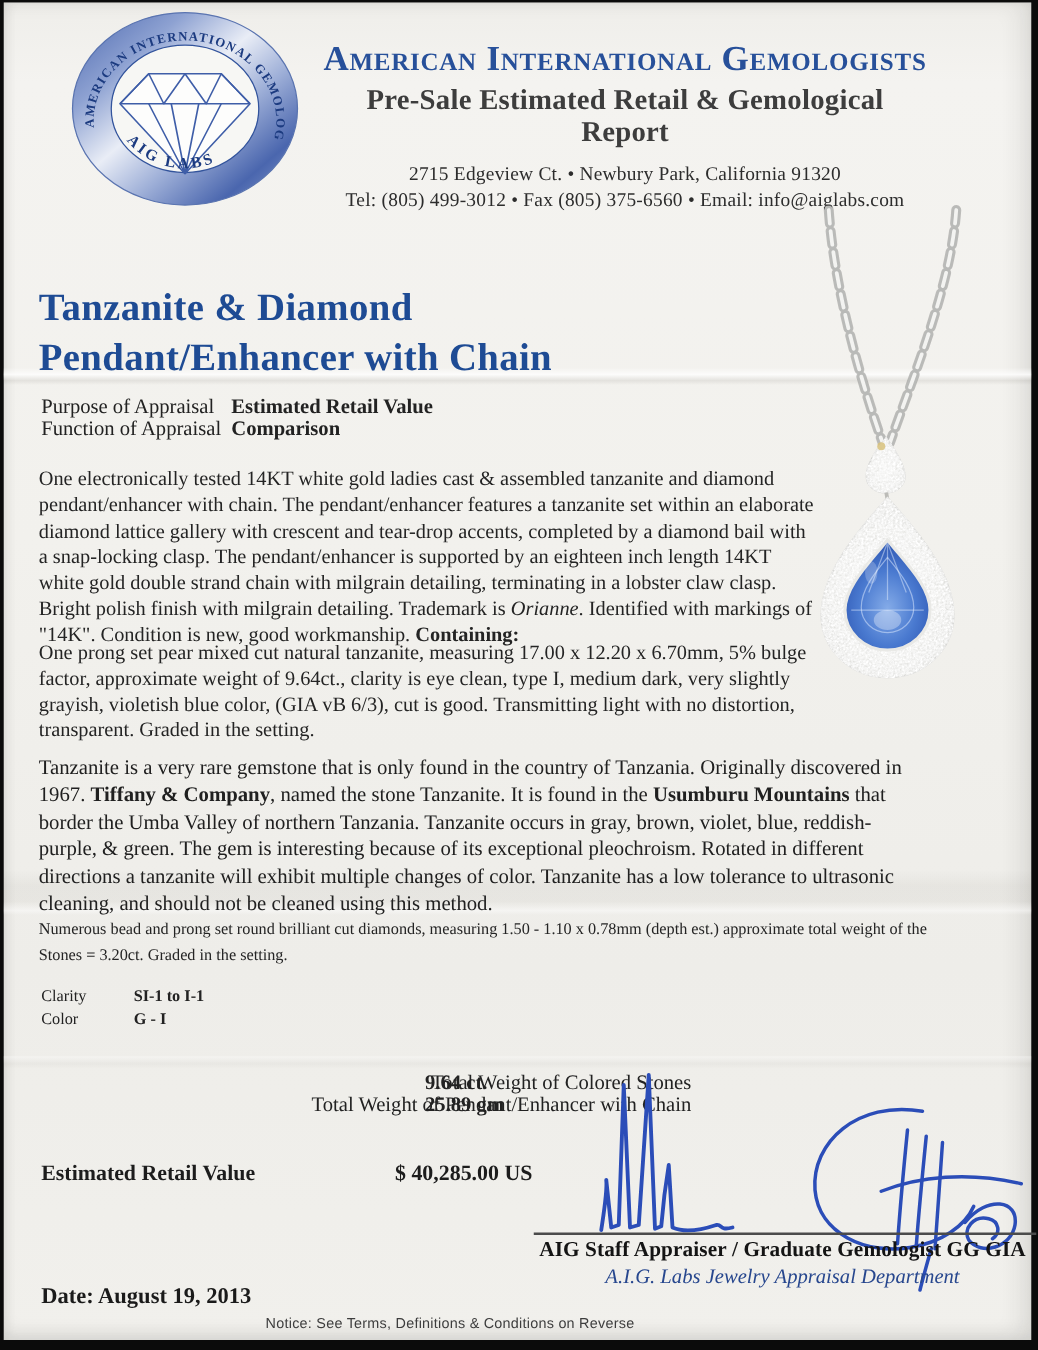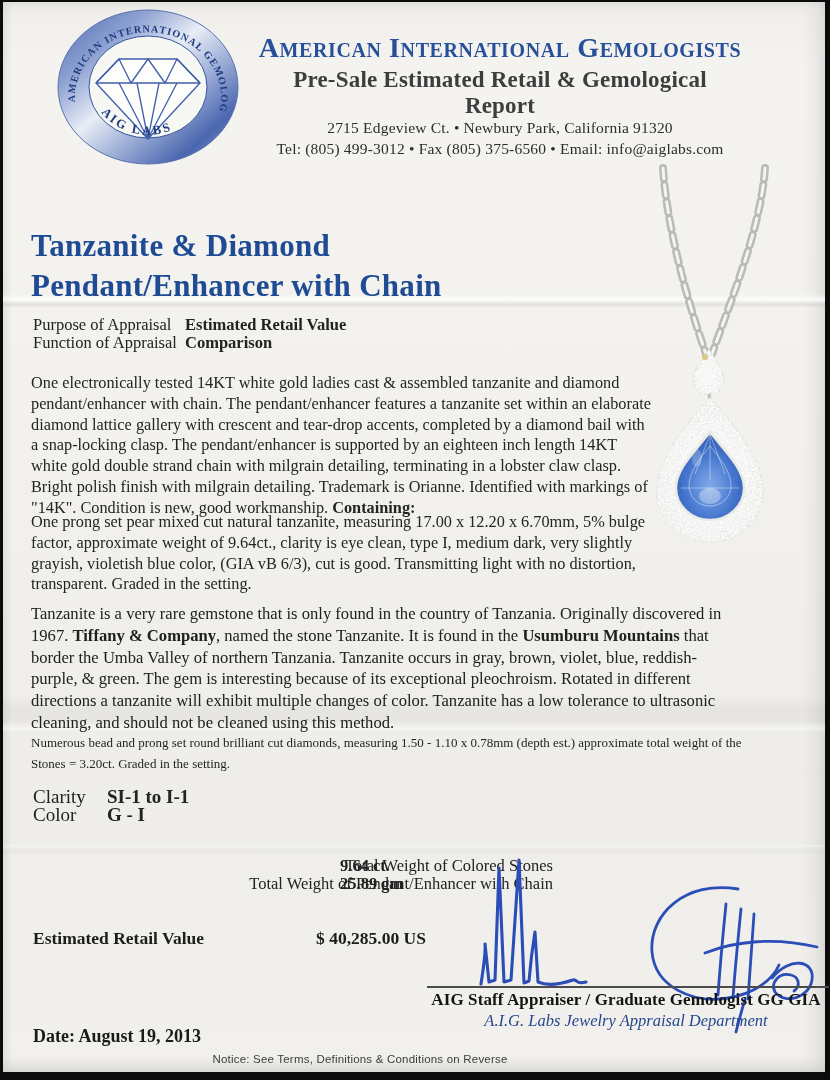--- a/index.html
+++ b/index.html
@@ -20,43 +20,43 @@
   .crease2{left:0;top:694px;width:100%;height:36px;
     background:linear-gradient(180deg,rgba(255,255,255,0) 0%,rgba(95,90,80,0.06) 35%,rgba(95,90,80,0.05) 70%,rgba(255,255,255,0.4) 90%,rgba(255,255,255,0) 100%);}
   .crease3{left:0;top:843px;width:100%;height:10px;
     background:linear-gradient(180deg,rgba(255,255,255,0.35) 0%,rgba(95,90,80,0.045) 60%,rgba(255,255,255,0) 100%);}
 
   
   .logo{left:50px;top:5px;}
   .header-text{left:253px;top:30px;width:488px;text-align:center;}
   .company{font-size:28px;font-weight:bold;font-variant:small-caps;letter-spacing:0.6px;color:#27509a;}
   .report-type{font-size:23px;font-weight:bold;letter-spacing:0.2px;color:#3d3d3d;margin-top:3px;}
-  .addr{font-size:15.5px;color:#2c2c2c;letter-spacing:0.2px;}
+  .addr{font-size:15.5px;color:#2c2c2c;margin-top:12px;letter-spacing:0.2px;}
   .contact{font-size:15.5px;color:#2c2c2c;margin-top:3px;letter-spacing:0.2px;}
 
   
   .doc-title{left:28px;top:224px;color:#1e4b94;font-weight:bold;font-size:31px;line-height:40px;letter-spacing:0.3px;}
 
   
   .meta{left:30px;top:314px;font-size:16.5px;color:#222;}
   .meta-row{height:18px;line-height:18px;}
   .meta-row .lbl{display:inline-block;width:152px;}
   .meta-row .val{font-weight:bold;}
 
   
   .para{color:#242424;}
   .p1{left:28px;top:371px;width:624px;font-size:16.3px;line-height:20.8px;}
   .p2{left:28px;top:510px;width:624px;font-size:16.3px;line-height:20.8px;}
   .pnote{left:28px;top:601px;width:704px;font-size:16.6px;line-height:21.8px;color:#202020;}
   .p3{left:28px;top:731px;width:712px;font-size:13px;line-height:20.8px;}
-  .i{text-align:right;}
+  .i{font-style:italic;text-align:right;}
   .b{font-weight:bold;}
 
   
-  .grading{left:30px;top:786px;font-size:19px;color:#222;}
+  .grading{left:30px;top:786px;font-size:13px;color:#222;}
   .grading .row{height:18px;line-height:18px;}
   .grading .lbl{display:inline-block;width:74px;}
   .grading .val{font-weight:bold;}
 
   
   .totals{left:30px;top:855px;font-size:16.5px;color:#222;text-align:right;}
   .totals .row{height:18px;line-height:18px;position:relative;width:520px;}
   .totals .val{position:absolute;left:307px;font-weight:bold;}
   .retail{left:30px;top:926px;width:520px;position:absolute;font-size:17.5px;font-weight:bold;color:#1c1c1c;}
   .retail .val{position:absolute;left:283px;}

